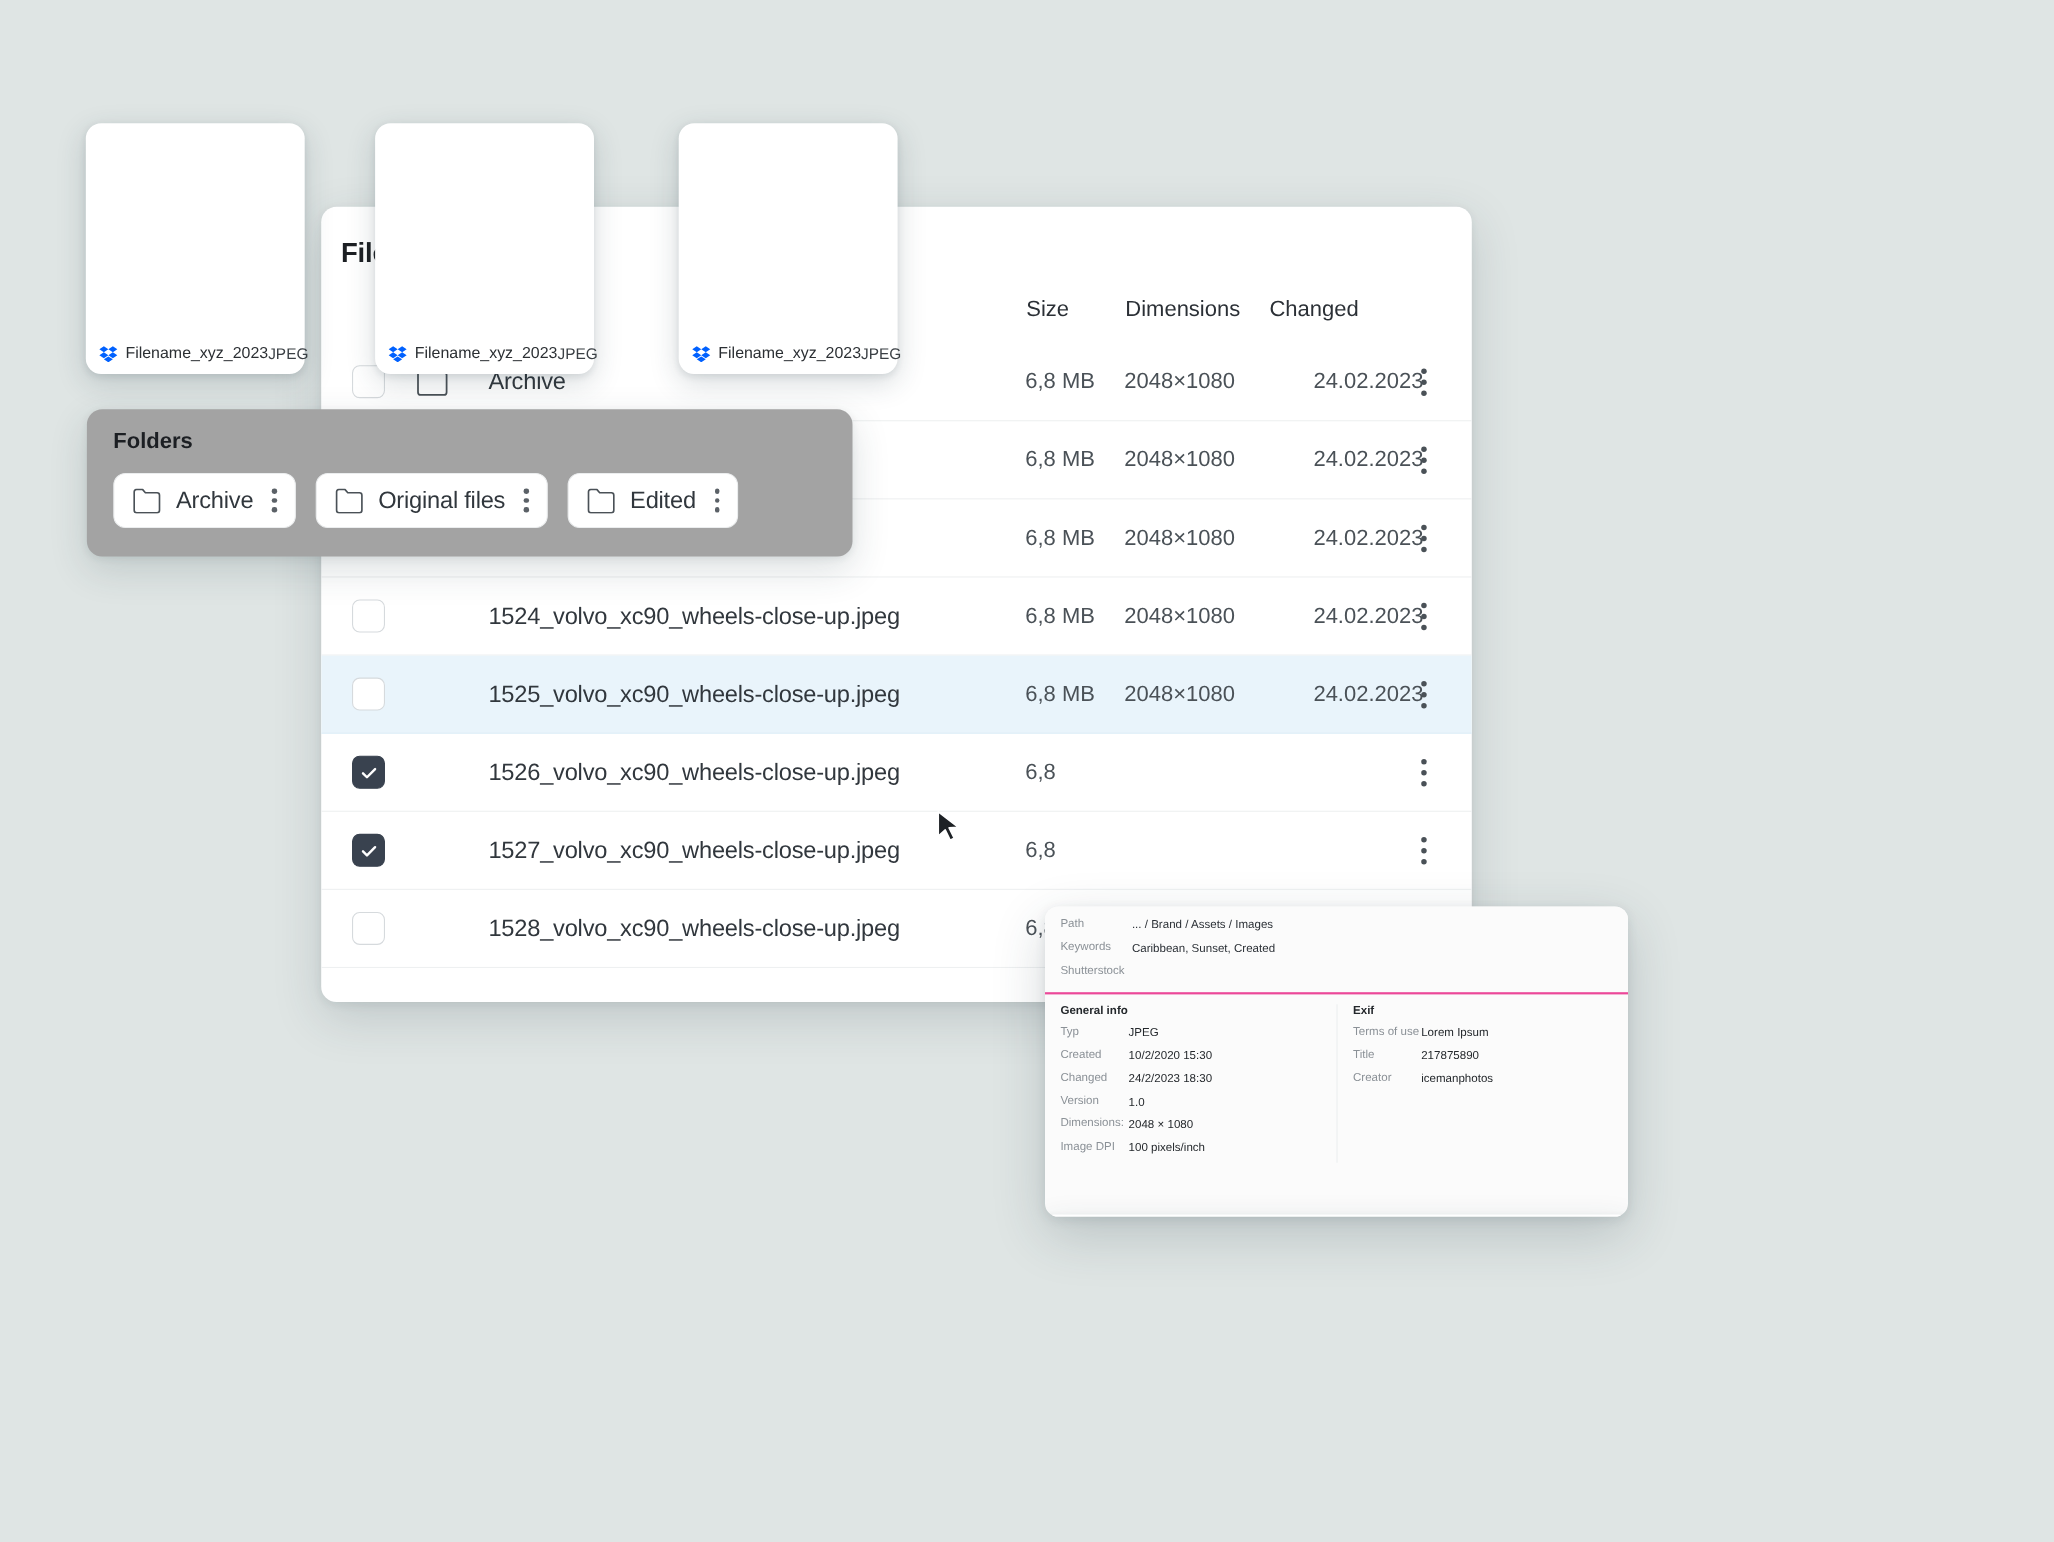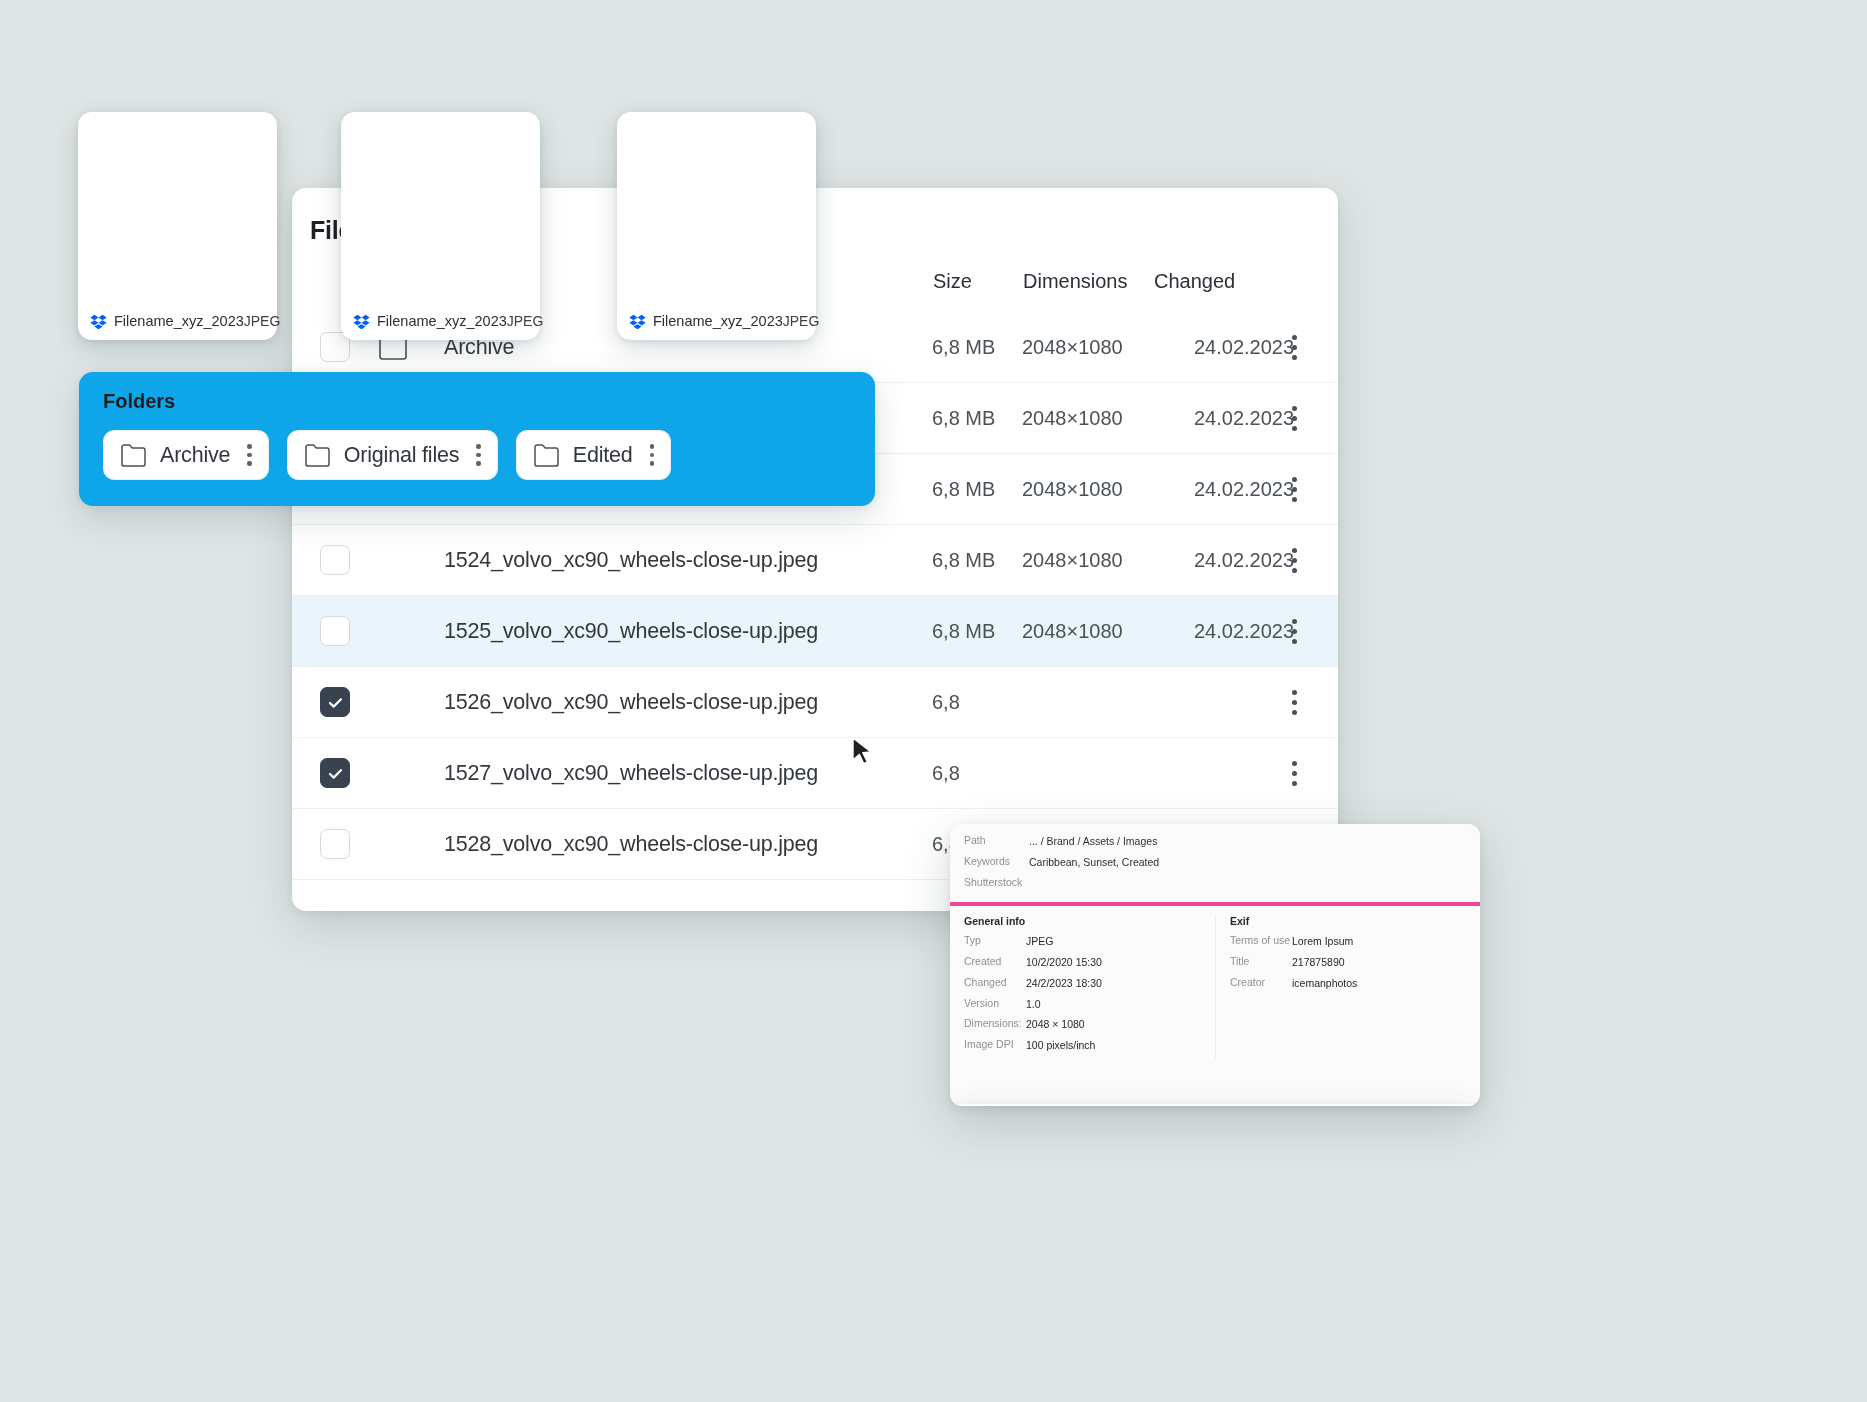--- a/index.html
+++ b/index.html
@@ -98,22 +98,22 @@
   .c-dim  { left: 730px; }
   .c-chg  { left: 862px; margin-left: 40px; }
   .kebab {
     position: absolute; left: 1000px;
     width: 6px; display: flex; flex-direction: column; gap: 5px;
   }
   .kebab i { display: block; width: 5px; height: 5px; border-radius: 50%; background: #4a5157; }
 
   
   #folders-card {
-    position: absolute; left: 79px; top: 372px; width: 796px; height: 134px;
-    background: #0ea5e9; border-radius: 14px;
+    position: absolute; left: 79px; top: 372px; width: 696px; height: 134px;
+    background: #a3a3a3; border-radius: 14px;
     box-shadow: 0 12px 34px rgba(40,60,70,.16), 0 2px 7px rgba(40,60,70,.08);
     padding: 18px 24px;
   }
   #folders-title { font-size: 20px; font-weight: 700; color: #1c1f23; }
   .folder-chips { display: flex; gap: 18px; margin-top: 17px; }
   .folder-chip {
     display: flex; align-items: center; gap: 13px;
     border: 1.5px solid #ebedee; border-radius: 11px;
     padding: 11px 16px; height: 50px;
     background: #fff;
@@ -151,21 +151,21 @@
     display: flex; align-items: center; justify-content: center;
   }
 
   #props-meta { padding: 10px 14px 8px 14px; background: #fbfbfb; }
   .meta-row { display: flex; margin-bottom: 6px; }
   .meta-label { width: 65px; flex: 0 0 65px; font-size: 10.5px; color: #8b9197; }
   .meta-value { font-size: 10.5px; color: #2b3036; line-height: 1.45; }
   .meta-row.desc .meta-label { align-self: center; }
 
   #props-cols {
-    display: flex; border-top: 4px solid #ec4899;
+    display: flex; border-top: 2px solid #ec4899;
     padding: 9px 14px 0 14px; gap: 0;
   }
   .prop-col { width: 50%; }
   .prop-col.right { padding-left: 14px; border-left: 1px solid #eceeef; }
   .sec-title { font-size: 10.5px; font-weight: 700; color: #24282c; margin-bottom: 7px; }
   .kv { display: flex; margin-bottom: 5px; }
   .kv .k { width: 62px; flex: 0 0 62px; font-size: 10.5px; color: #8b9197; }
   .kv .v { font-size: 10.5px; color: #24282c; line-height: 1.5; }
   .prop-col.right .kv .k { width: 62px; flex: 0 0 62px; }
 

